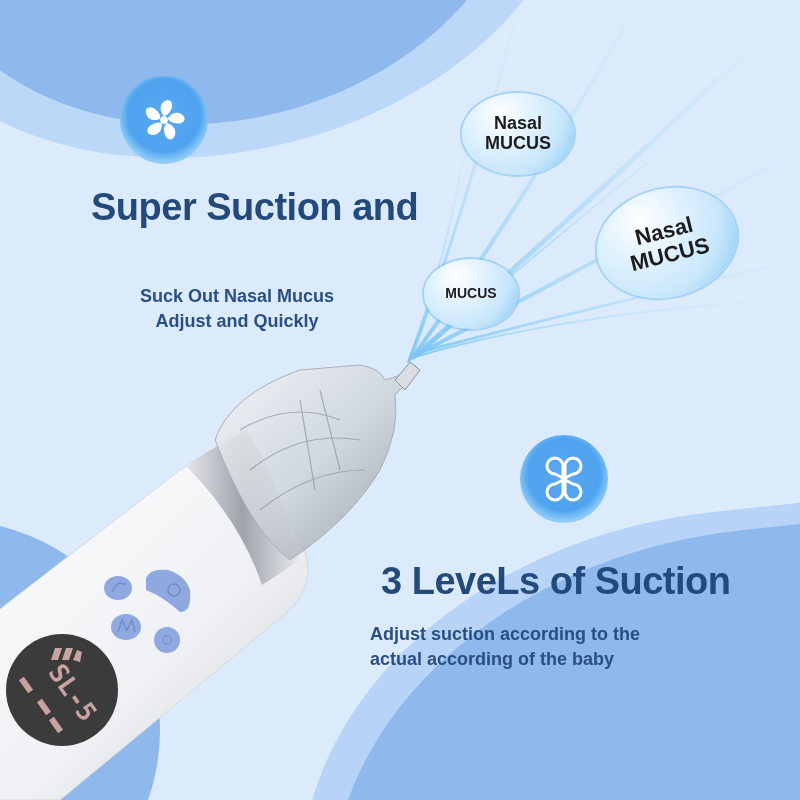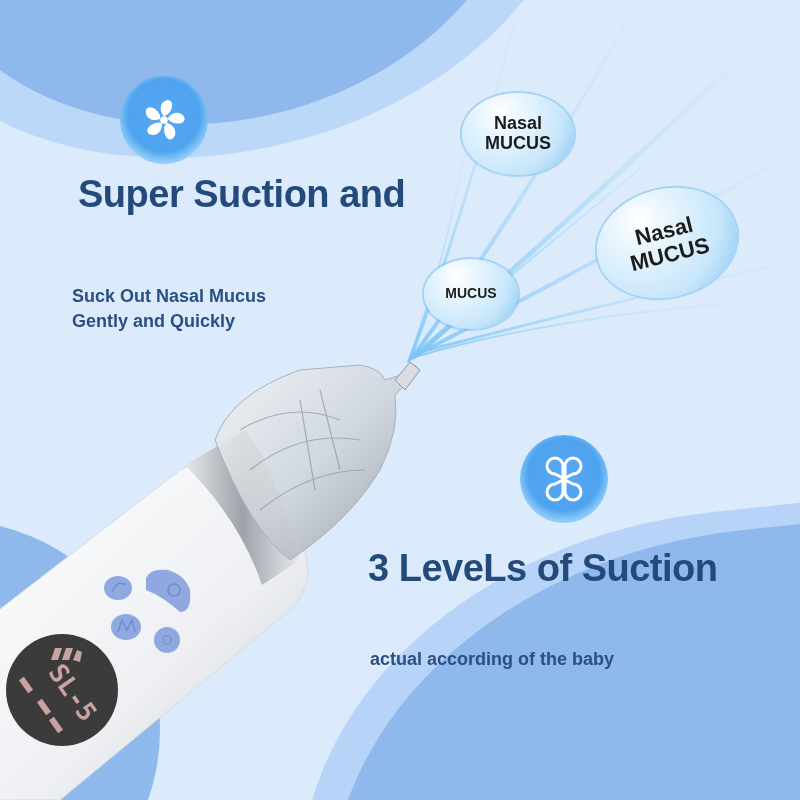--- a/index.html
+++ b/index.html
@@ -10,24 +10,24 @@
   .top-blob-inner { left: -90px; top: -360px; width: 620px; height: 480px; border-radius: 50%; background: #8fb8ec; transform: rotate(-14deg); }
   .bottom-wave-outer { left: 300px; top: 510px; width: 900px; height: 700px; border-radius: 50% 0 0 0; background: #b7d4f8; transform: rotate(-6deg); }
   .bottom-wave-inner { left: 330px; top: 528px; width: 900px; height: 700px; border-radius: 50% 0 0 0; background: #8fb8ec; transform: rotate(-6deg); }
   .left-wave { left: -260px; top: 520px; width: 420px; height: 420px; border-radius: 50%; background: #8fb8ec; }
   .streaks { position: absolute; left: 0; top: 0; width: 800px; height: 800px; pointer-events: none; }
 
   .icon-badge { position: absolute; border-radius: 50%; background: radial-gradient(circle at 50% 45%, #5aa7f1 0%, #4ea3ef 55%, #8ccaf7 70%, #bfe2fb 100%); display: flex; align-items: center; justify-content: center; }
   .fan-badge { left: 120px; top: 76px; width: 88px; height: 88px; }
   .clover-badge { left: 520px; top: 435px; width: 88px; height: 88px; }
 
-  .title { position: absolute; color: #244a7c; font-weight: bold; letter-spacing: -0.5px; line-height: 1.2; margin: 0; }
+  .title { position: absolute; color: #244a7c; font-weight: bold; letter-spacing: -0.5px; line-height: 1.2; margin: 13px; }
   .title-1 { left: 78px; top: 172px; font-size: 38px; width: 400px; }
   .subtitle { position: absolute; color: #2a4f80; font-weight: bold; font-size: 18px; line-height: 1.4; margin: 0; }
-  .subtitle-1 { left: 72px; top: 284px; width: 300px; }
+  .subtitle-1 { left: 87px; top: 284px; width: 300px; text-align: center; }
   .title-2 { left: 368px; top: 546px; font-size: 38px; width: 420px; }
   .subtitle-2 { left: 370px; top: 622px; width: 360px; }
 
   .bubble { position: absolute; border-radius: 50%; background: radial-gradient(circle at 35% 25%, #ffffff 0%, #e8f5fe 25%, #c7e6fb 65%, #8ccaf3 92%, #6cb9ef 100%); box-shadow: 0 0 0 2px rgba(110,185,240,0.5); display: flex; flex-direction: column; align-items: center; justify-content: center; color: #1c1c1c; font-weight: bold; text-align: center; line-height: 1.1; }
   .bubble-1 { left: 462px; top: 93px; width: 112px; height: 82px; font-size: 18px; }
   .bubble-2 { left: 596px; top: 189px; width: 142px; height: 108px; font-size: 22px; transform: rotate(-14deg); }
   .bubble-3 { left: 424px; top: 259px; width: 94px; height: 70px; font-size: 14px; }
 
   .device { position: absolute; left: 0; top: 0; width: 800px; height: 800px; pointer-events: none; }
   .btn-dot { pointer-events: auto; }
@@ -73,21 +73,21 @@
       </g>
       <circle cx="0" cy="0" r="4" fill="#ffffff"></circle>
     </svg>
   </div>
 
   <h1 class="title title-1">
     <span>Super Suction and</span><br>
   </h1>
   <p class="subtitle subtitle-1">
     <span>Suck Out Nasal Mucus</span><br>
-    <span>Gently and Quickly</span>
+    <span>Adjust and Quickly</span>
   </p>
 
   <div class="bubble bubble-1">
     <span>Nasal</span>
     <span>MUCUS</span>
   </div>
   <div class="bubble bubble-2">
     <span>Nasal</span>
     <span>MUCUS</span>
   </div>
@@ -101,21 +101,21 @@
         <path d="M22 22 L22 10 A8 8 0 1 0 14 18 L 22 22 Z"></path>
         <path d="M24 22 L24 10 A8 8 0 1 1 32 18 L 24 22 Z"></path>
         <path d="M22 24 L22 36 A8 8 0 1 1 14 28 L 22 24 Z"></path>
         <path d="M24 24 L24 36 A8 8 0 1 0 32 28 L 24 24 Z"></path>
       </g>
     </svg>
   </div>
 
   <h2 class="title title-2">3 LeveLs of Suction</h2>
   <p class="subtitle subtitle-2">
-    <br>
+    <span>Adjust suction according to the</span><br>
     <span>actual according of the baby</span>
   </p>
 
   <svg class="device" viewBox="0 0 800 800">
     <defs>
       <linearGradient id="bodyG" x1="0" y1="0" x2="1" y2="1">
         <stop offset="0" stop-color="#ffffff"></stop>
         <stop offset="0.6" stop-color="#eef0f3"></stop>
         <stop offset="1" stop-color="#c9ccd2"></stop>
       </linearGradient>

